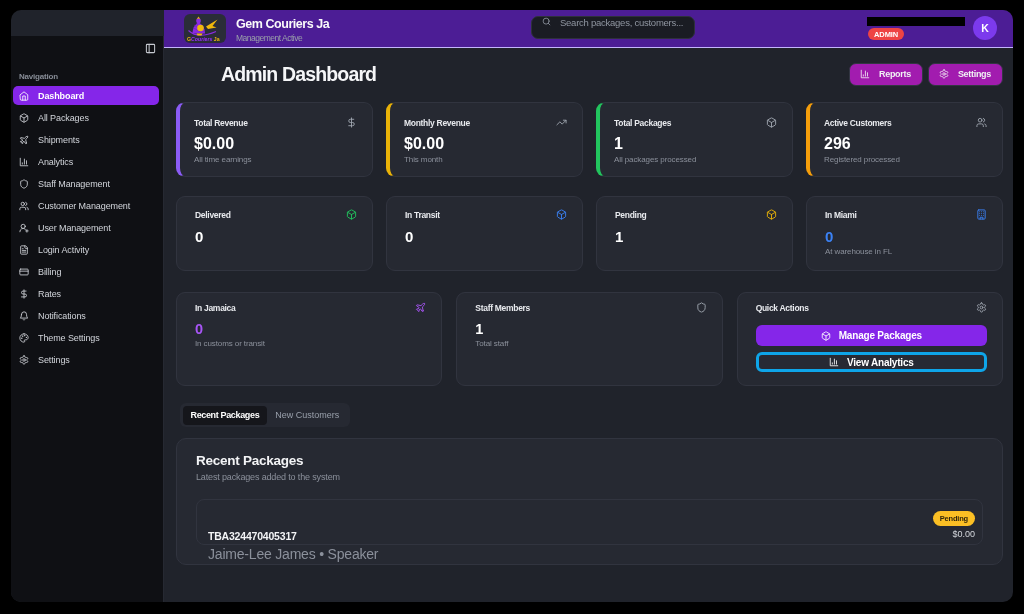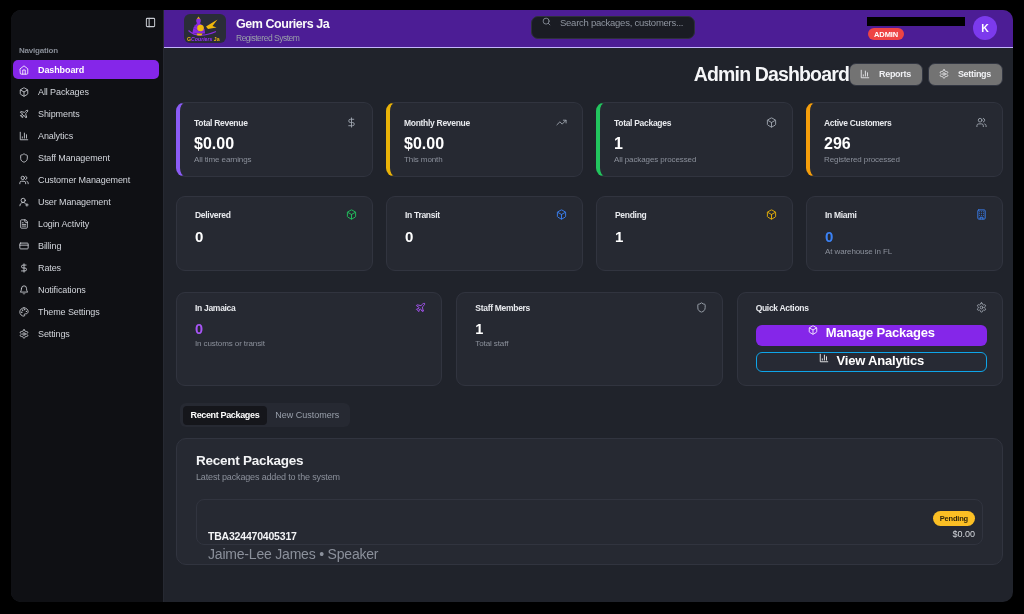--- a/index.html
+++ b/index.html
@@ -1,44 +1,44 @@
 <!DOCTYPE html>
 <html><head>
 <meta charset="utf-8">
 <style>
 * { margin:0; padding:0; box-sizing:border-box; }
 html,body { width:1024px; height:614px; background:#000; overflow:hidden; }
 body { font-family:"Liberation Sans", sans-serif; position:relative; }
 .app { position:absolute; left:11px; top:10px; width:1002px; height:592px; border-radius:10px; overflow:hidden; display:flex; background:#20232b; }
 
-.sidebar { width:153px; flex:0 0 153px; background:#0f1014; border-right:1px solid #262932; position:relative; }
+.sidebar { width:153px; flex:0 0 153px; background:#0f1014; border-right:1px solid #262932; position:relative;margin-top:26px; }
 .sb-toggle { position:absolute; top:7px; right:6px; width:12px; height:12px; color:#c7cad1; } .sb-toggle svg { display:block; }
 .sb-label { position:absolute; top:36px; left:8px; font-size:8px; letter-spacing:-0.2px; font-weight:bold; color:#878c96; }
 .nav { position:absolute; top:50px; left:2px; right:4px; }
 .nav a { display:flex; align-items:center; height:19px; margin-bottom:3px; border-radius:5px; padding-left:6px; color:#d2d5db; font-size:9px; letter-spacing:-0.1px; text-decoration:none; }
 .nav a svg { width:10px; height:10px; margin-right:9px; flex:0 0 10px; }
 .nav a.active { background:#8526e9; color:#fff; font-weight:bold; }
 
 .main { flex:1; display:flex; flex-direction:column; position:relative; }
 .header { height:38px; flex:0 0 38px; background:#4c1d95; border-bottom:1px solid #c4b5fd; position:relative; }
 .logo { position:absolute; left:20px; top:4px; width:42px; height:29px; border-radius:6px; background:#2a2d38; overflow:hidden; }
 .brand { position:absolute; left:72px; top:7px; }
 .brand b { display:block; font-size:12.5px; letter-spacing:-0.45px; color:#fafafa; }
 .brand span { display:block; font-size:8.5px; letter-spacing:-0.5px; color:#9aa0aa; margin-top:2px; }
 .search { position:absolute; left:367px; top:6px; width:164px; height:23px; border-radius:7px; background:#1a1c23; border:1px solid #2e313b; display:flex; align-items:flex-start; padding:0 10px; color:#8f95a0; font-size:9.5px; letter-spacing:-0.25px; white-space:nowrap; overflow:hidden; }
 .search svg { width:9px; height:9px; margin-right:9px; flex:0 0 9px; }
 .redact { position:absolute; left:703px; top:7px; width:98px; height:9px; background:#000; }
 .adminbadge { position:absolute; left:704px; top:18px; height:12px; border-radius:7px; background:#ee4444; color:#fff; font-size:7.5px; font-weight:bold; display:flex; align-items:center; padding:0 6px; letter-spacing:-0.1px; }
 .avatar { position:absolute; left:809px; top:6px; width:24px; height:24px; border-radius:50%; background:#7c3aed; color:#fff; font-size:10.5px; font-weight:bold; display:flex; align-items:center; justify-content:center; }
 
 .content { flex:1; padding:0 10px 0 12px; position:relative; }
-.titlebar { margin-top:14px; height:24px; display:flex; align-items:center; justify-content:flex-end; }
+.titlebar { margin-top:14px; height:24px; display:flex; align-items:center; justify-content:space-between;margin-left:42px; }
 .titlebar h1 { font-size:19.5px; font-weight:bold; color:#f5f6f8; letter-spacing:-0.85px; margin-left:3px; }
 .tbtns { display:flex; gap:5px; }
-.btn { height:23px; border-radius:7px; background:#737373; border:1px solid #323642; color:#f0f1f4; font-size:9px; letter-spacing:-0.3px; font-weight:bold; display:flex; align-items:center; padding:0 11px 0 10px; gap:9px; }
+.btn { height:23px; border-radius:7px; background:#a21caf; border:1px solid #323642; color:#f0f1f4; font-size:9px; letter-spacing:-0.3px; font-weight:bold; display:flex; align-items:center; padding:0 11px 0 10px; gap:9px; }
 .btn svg { width:10px; height:10px; }
 .grid4 { display:grid; grid-template-columns:repeat(4,1fr); gap:13px; }
 .grid3 { display:grid; grid-template-columns:repeat(3,1fr); gap:14px; }
 .r1 { margin-top:16px; }
 .r2 { margin-top:19px;border-radius:21px; }
 .r3 { margin-top:21px; }
 .card { background:#262932; border:1px solid #31343f; border-radius:9px; padding:15px 15px 0 17px; position:relative; }
 .r1 .card { height:75px; }
 .r2 .card { height:75px; padding-top:13px; padding-left:18px; }
 .r3 .card { height:94px; padding-top:10px; padding-left:18px; }
@@ -49,24 +49,24 @@
 .ac-orange { border-left-color:#f59e0b !important; }
 .ctitle { display:flex; align-items:flex-start; justify-content:space-between; font-size:8.5px; letter-spacing:-0.3px; font-weight:bold; color:#e8eaee; line-height:10px; }
 .ctitle svg { width:11px; height:11px; color:#a0a6b0; margin-top:-1.5px; }
 .cvalue { font-size:16px; font-weight:bold; color:#fff; margin-top:7px; line-height:18px; }
 .r2 .cvalue { font-size:15px; margin-top:8px; line-height:17px; }
 .r3 .cvalue { font-size:14.5px; margin-top:8px; line-height:17px; }
 .csub { font-size:8px; letter-spacing:-0.1px; color:#8b909b; margin-top:1.5px; }
 .r3 .csub { margin-top:1px; }
 .blue { color:#3b82f6 !important; }
 .purple { color:#a855f7 !important; }
-.qa-btn { height:21px; border-radius:6px; display:flex; justify-content:center; gap:8px; font-size:13px; letter-spacing:-0.2px; font-weight:bold; color:#fff; }
+.qa-btn { height:21px; border-radius:6px; display:flex; align-items:center; justify-content:center; gap:8px; font-size:10px; letter-spacing:-0.2px; font-weight:bold; color:#fff; }
 .qa-btn svg { width:10px; height:10px; }
 .qa-primary { background:#8526e9; margin-top:12px; }
-.qa-secondary { background:#272a34; border:1px solid #0ea5e9; margin-top:6px; height:20px; }
+.qa-secondary { background:#272a34; border:3px solid #0ea5e9; margin-top:6px; height:20px; }
 .tabs { margin-top:17px; margin-left:4px; display:inline-flex; align-items:center; background:#262932; border-radius:6px; padding:0 2.5px; height:24px; }
 .tab { display:flex; align-items:center; height:19px; padding:0 8px; border-radius:4px; font-size:9px; color:#99a0ab; }
 .tab.active { background:#15161b; color:#fff; font-weight:bold; letter-spacing:-0.35px; }
 .bigcard { margin-top:11px; height:127px; background:#262932; border:1px solid #31343f; border-radius:10px; padding:14px 19px 0 19px; }
 .bigcard h2 { font-size:13.5px; font-weight:bold; letter-spacing:-0.25px; color:#f3f4f6; line-height:15px; }
 .bigcard .sub { font-size:9px; letter-spacing:-0.15px; color:#8b909b; margin-top:4px; line-height:10px; }
 .pkgitem { margin-top:17px; height:46px; border:1px solid #31343f; border-radius:8px; display:flex; align-items:center; justify-content:space-between; padding:5px 7px 0 11px; }
 .pkg-code { font-size:10.5px; letter-spacing:-0.2px; font-weight:bold; color:#f3f4f6;margin-top:43px; }
 .pkg-sub { font-size:14px; letter-spacing:-0.2px; color:#8b909b; margin-top:4px; }
 .pkg-right { text-align:right; margin-top:-4px; }
@@ -160,21 +160,21 @@
           <path d="M10 11 L20 18 M12 9.8 L21 16 M9 13.5 L19.5 20" stroke="#6d1fb8" stroke-width="0.6"></path>
           <circle cx="16.5" cy="14" r="3.3" fill="#f0b90b"></circle>
           <path d="M22 12.5 L33.5 5.5 L28.5 12 L32.5 13.5 L24 15 Z" fill="#f0b90b"></path>
           <path d="M4.5 16.5 Q14 25.5 32 17.5" stroke="#8a2be2" stroke-width="1.1" fill="none"></path>
           <path d="M12.5 19.5 L18.5 19.5 L17.5 21.5 L13.5 21.5 Z" fill="#f0b90b"></path>
           <text x="3" y="27" font-size="5.2" fill="#f0b90b" font-weight="bold" font-family="Liberation Sans">G<tspan fill="#9b30ff" font-style="italic">Couriers</tspan> <tspan fill="#f0b90b">Ja</tspan></text>
         </svg>
       </div>
       <div class="brand">
           <b>Gem Couriers Ja</b>
-          <span>Registered System</span>
+          <span>Management Active</span>
         </div>
       <div class="search">
         <svg viewBox="0 0 24 24" fill="none" stroke="currentColor" stroke-width="2.2" stroke-linecap="round" stroke-linejoin="round">
             <circle cx="11" cy="11" r="8"></circle>
             <path d="m21 21-4.3-4.3"></path>
           </svg>
         Search packages, customers...
       </div>
       <div class="redact"></div>
       <div class="adminbadge">ADMIN</div>

